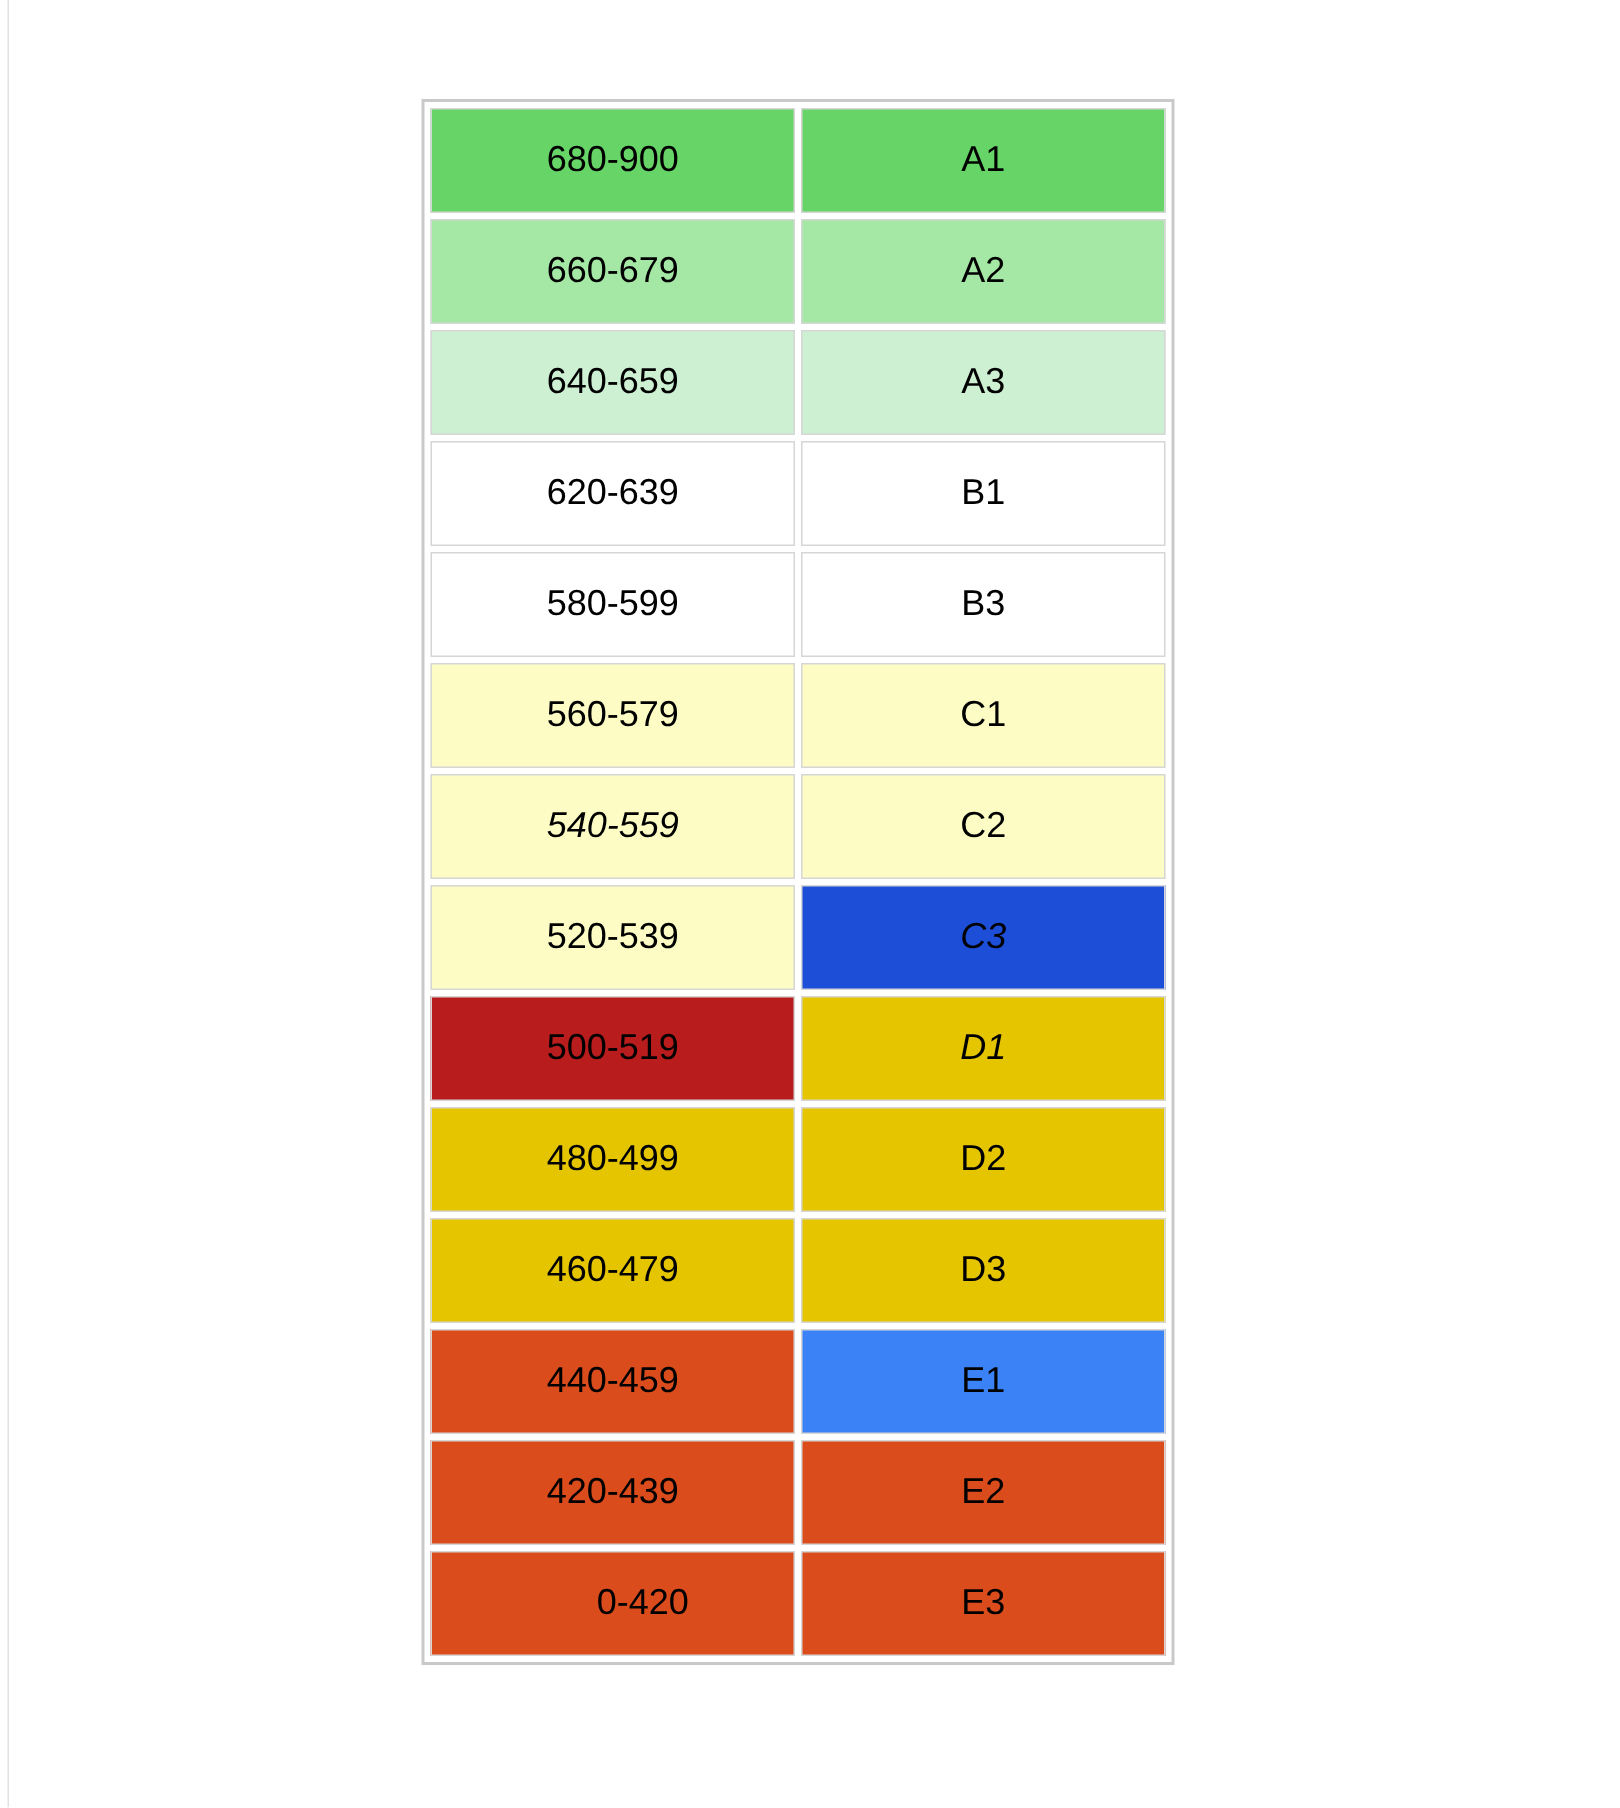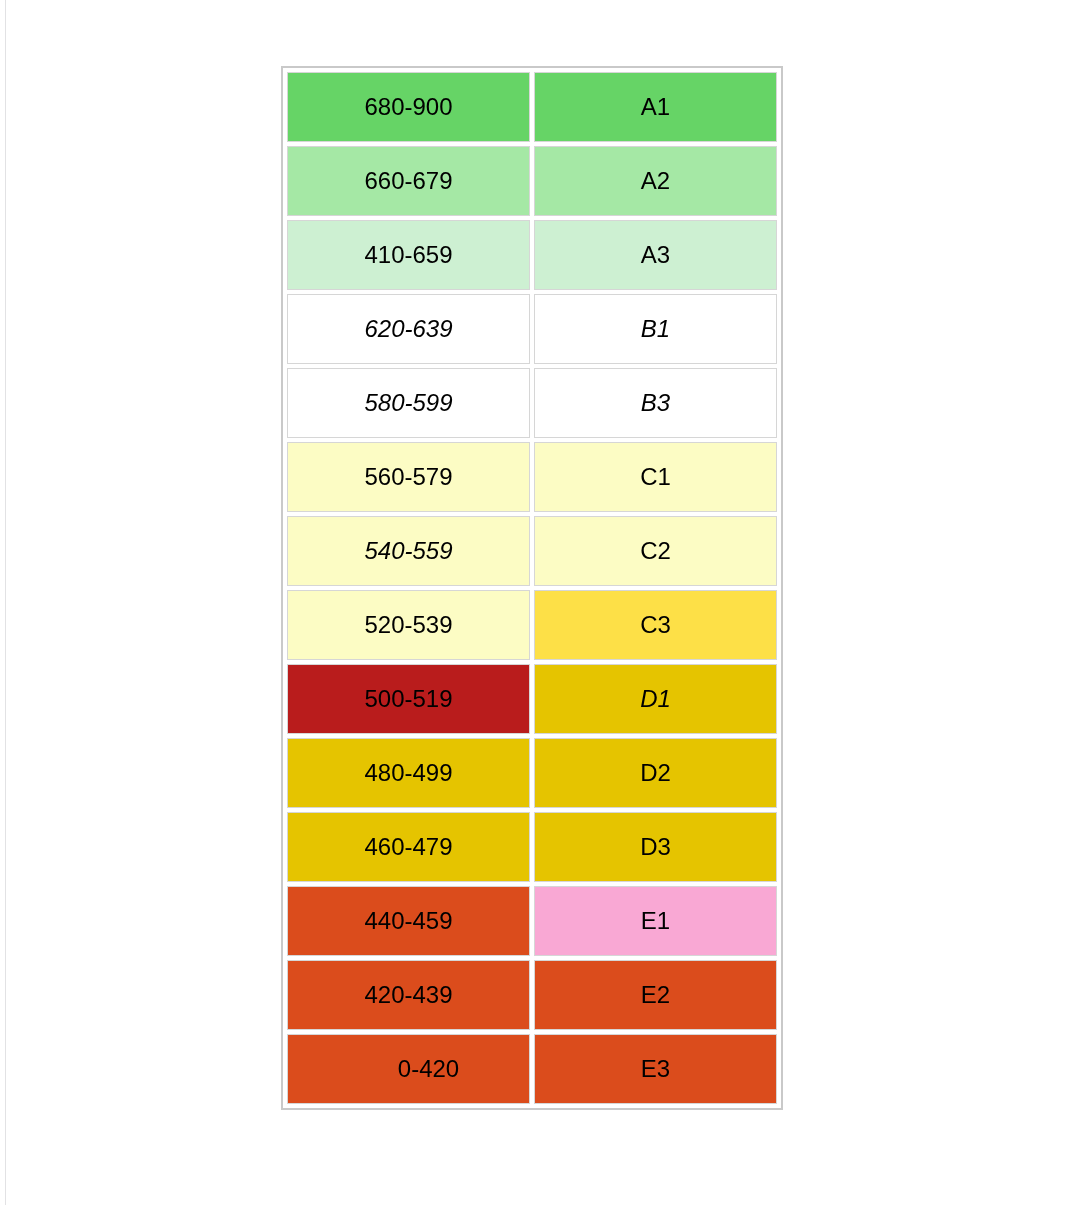--- a/index.html
+++ b/index.html
@@ -51,78 +51,78 @@
     font-size: 24px;
     line-height: 1.2;
     color: #000000;
     font-family: "Liberation Sans", sans-serif;
     font-weight: normal;
     border: 1px solid #d6d6d6;
   }
   #grade-table td.range-cell { width: 241px; }
   #grade-table td.code-cell  { width: 241px; }
   
-  #grade-table td.plain { background: #ffffff; font-style: italic; }
+  #grade-table td.plain { background: #ffffff; }
 </style>
 </head>
 <body>
 
 <div id="page-edge"></div>
 
 <div id="page">
   <table id="grade-table">
     <tbody id="grade-table-body">
 
     <tr>
           <td class="range-cell" style="background: rgb(102, 212, 102);">680-900</td>
           <td class="code-cell" style="background: rgb(102, 212, 102);">A1</td>
         </tr>
         <tr>
           <td class="range-cell" style="background: rgb(165, 232, 165);">660-679</td>
           <td class="code-cell" style="background: rgb(165, 232, 165);">A2</td>
         </tr>
         <tr>
-          <td class="range-cell" style="background: rgb(205, 240, 210);">410-659</td>
+          <td class="range-cell" style="background: rgb(205, 240, 210);">640-659</td>
           <td class="code-cell" style="background: rgb(205, 240, 210);">A3</td>
         </tr>
         <tr>
           <td class="range-cell plain">620-639</td>
           <td class="code-cell plain">B1</td>
         </tr>
         <tr>
           <td class="range-cell plain">580-599</td>
           <td class="code-cell plain">B3</td>
         </tr>
         <tr>
           <td class="range-cell" style="background: rgb(252, 252, 196);">560-579</td>
           <td class="code-cell" style="background: rgb(252, 252, 196);">C1</td>
         </tr>
         <tr>
           <td class="range-cell" style="background: rgb(252, 252, 196); font-style: italic;">540-559</td>
           <td class="code-cell" style="background: rgb(252, 252, 196); margin-top: 28px;">C2</td>
         </tr>
         <tr>
           <td class="range-cell" style="background: rgb(252, 252, 196);">520-539</td>
-          <td class="code-cell" style="background: #fde047;">C3</td>
+          <td class="code-cell" style="background: #1d4ed8; font-style: italic;">C3</td>
         </tr>
         <tr>
           <td class="range-cell" style="background: #b91c1c;">500-519</td>
           <td class="code-cell" style="background: rgb(229, 196, 0); font-style: italic;">D1</td>
         </tr>
         <tr>
           <td class="range-cell" style="background: rgb(229, 196, 0);">480-499</td>
           <td class="code-cell" style="background: rgb(229, 196, 0);">D2</td>
         </tr>
         <tr>
           <td class="range-cell" style="background: rgb(229, 196, 0);">460-479</td>
           <td class="code-cell" style="background: rgb(229, 196, 0);">D3</td>
         </tr>
         <tr>
           <td class="range-cell" style="background: rgb(219, 76, 28);">440-459</td>
-          <td class="code-cell" style="background: #f9a8d4;">E1</td>
+          <td class="code-cell" style="background: #3b82f6;">E1</td>
         </tr>
         <tr>
           <td class="range-cell" style="background: rgb(219, 76, 28);">420-439</td>
           <td class="code-cell" style="background: rgb(219, 76, 28); margin-top: 12px;">E2</td>
         </tr>
         <tr>
           <td class="range-cell" style="background: rgb(219, 76, 28); padding-left: 40px;">0-420</td>
           <td class="code-cell" style="background: rgb(219, 76, 28);">E3</td>
         </tr>
       </tbody>

